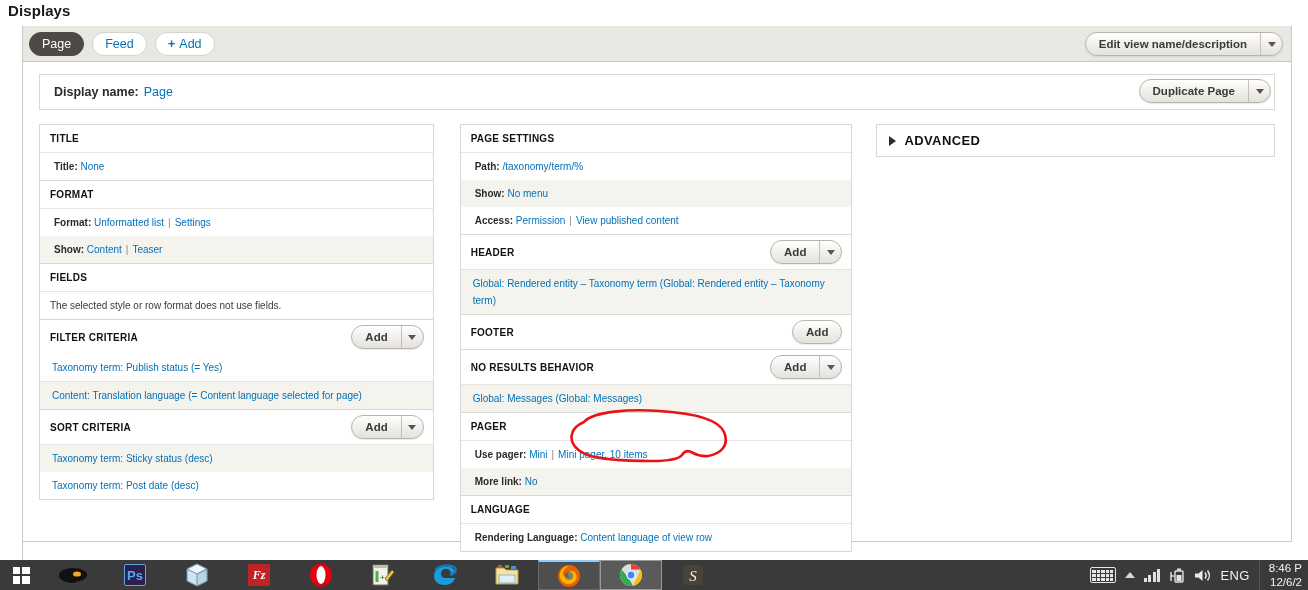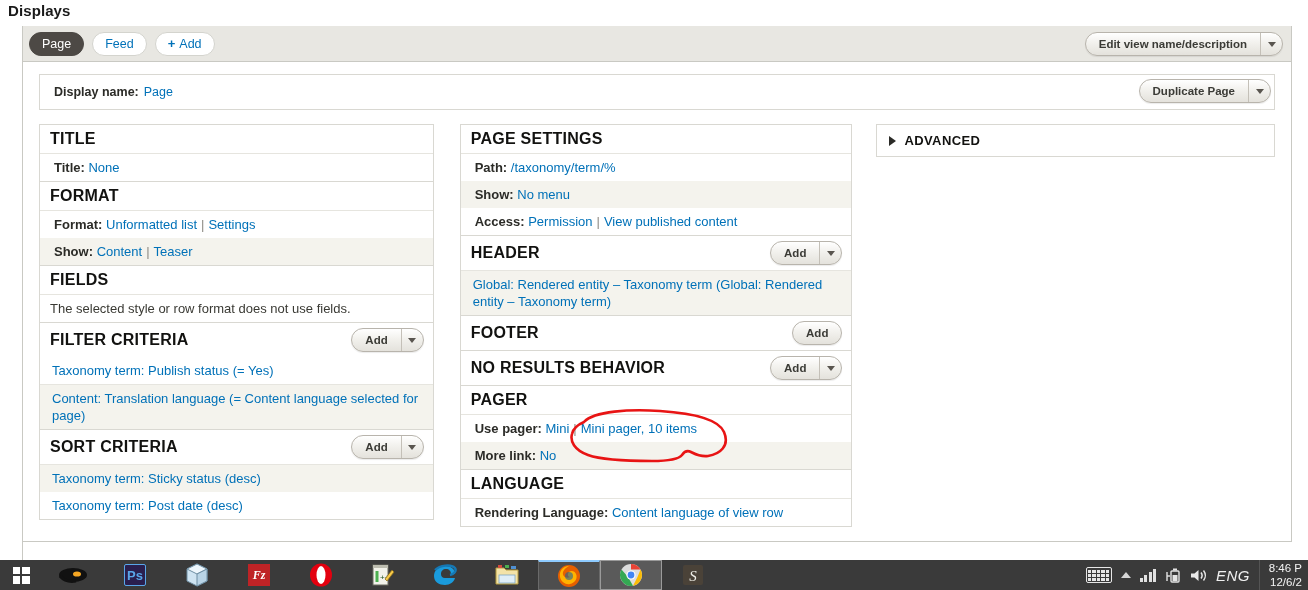--- a/index.html
+++ b/index.html
@@ -120,28 +120,28 @@
     background: #ffffff;
   }
   .bucket.last { border-bottom: 1px solid #d9d8d2; }
 
   .bucket-title {
     display: flex; align-items: center; justify-content: space-between;
     padding: 5px 9px 5px 10px;
     min-height: 27px;
   }
   .bucket-title h3 {
-    font-size: 16px; font-weight: bold; color: #121210;
+    font-size: 10px; font-weight: bold; color: #121210;
     letter-spacing: .25px;
     text-transform: uppercase;
   }
 
   .row {
     padding: 5px 10px 5px 14px;
-    font-size: 13px;
+    font-size: 10px;
     line-height: 17px;
     color: #0071b8;
   }
   .row.odd { background: #f4f3ed; }
   .row .k { font-weight: bold; color: #2b2b27; }
   .row a { color: #0071b8; text-decoration: none; cursor: pointer; }
   .row .sep { color: #8d8a84; padding: 0 4px; }
   .row.plain { color: #3a3a34; font-weight: normal; padding-left: 10px; }
   .row.link-only { padding-left: 12px; }
 
@@ -208,21 +208,21 @@
     gap: 1px; padding: 1.5px;
   }
   .tray .kbd i { background: #e6e6e6; display: block; }
   .tray .up-tri {
     width: 0; height: 0;
     border-left: 5px solid transparent; border-right: 5px solid transparent;
     border-bottom: 6px solid #d6d6d6;
   }
   .bars { display: flex; align-items: flex-end; gap: 1.5px; height: 13px; }
   .bars i { width: 3px; background: #e0e0e0; display: block; }
-  .tray .lang { color: #f0f0f0; font-size: 15px; letter-spacing: .4px; font-style: italic; }
+  .tray .lang { color: #f0f0f0; font-size: 13px; letter-spacing: .4px; }
   .clock {
     color: #f4f4f4; font-size: 11.5px; line-height: 14px;
     text-align: right; padding-right: 2px;
   }
   .tray-sep { width: 1px; height: 30px; background: #545454; }
 
   
   .edge-left {
     position: absolute; left: 22px; top: 540px; width: 1px; height: 22px; background: #c9c9c3;
   }
@@ -388,20 +388,23 @@
 
       <div class="bucket">
         <div class="bucket-title">
           <h3>NO RESULTS BEHAVIOR</h3>
           <div class="dropbutton">
             <span class="db-main">Add</span>
             <span class="db-arrow">
                 <i></i>
               </span>
           </div>
+        </div>
+        <div class="row link-only odd bucket-sub">
+          <a>Global: Messages (Global: Messages)</a>
         </div>
       </div>
 
       <div class="bucket">
         <div class="bucket-title">
           <h3>PAGER</h3>
         </div>
         <div class="row bucket-sub">
           <span class="k">Use pager:</span>
           <a>Mini</a><span class="sep">|</span><a>Mini pager, 10 items</a>

